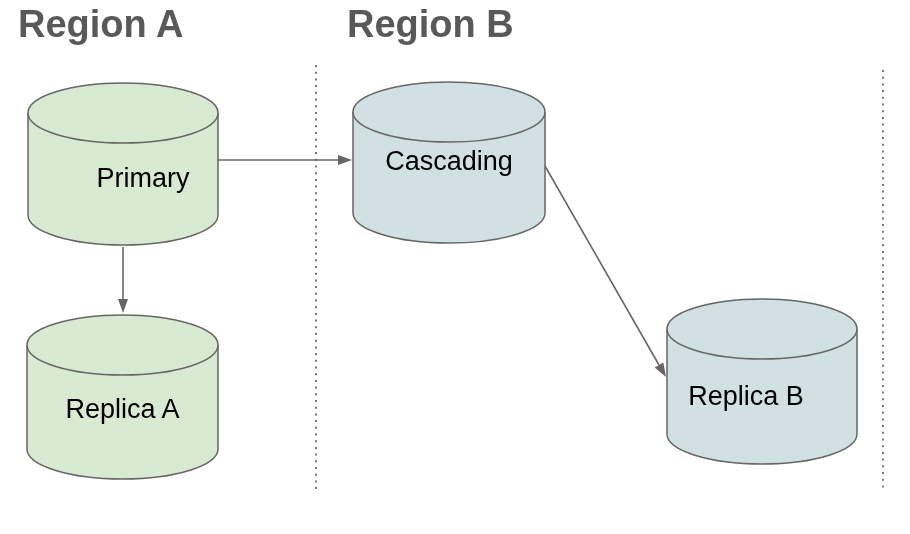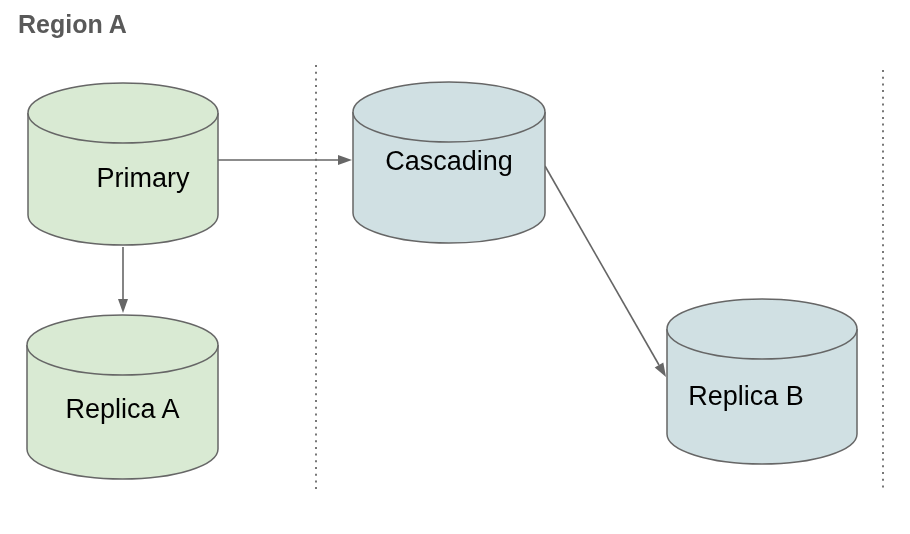--- a/index.html
+++ b/index.html
@@ -8,21 +8,21 @@
     width: 910px;
     height: 534px;
     background: #ffffff;
     font-family: "Liberation Sans", "DejaVu Sans", sans-serif;
     overflow: hidden;
   }
   .canvas svg { position: absolute; left: 0; top: 0; }
   .region-label {
     position: absolute;
     top: 8px;
-    font-size: 25px;
+    font-size: 38px;
     font-weight: bold;
     color: #595959;
     line-height: 32px;
     white-space: nowrap;
   }
   #region-a-label { left: 18px; }
   #region-b-label { left: 347px; }
   .node-label {
     position: absolute;
     font-size: 27px;
@@ -79,20 +79,21 @@
     </g>
 
     <g stroke-width="1.5" stroke="#666666">
       <path d="M 667 329 L 667 434 A 95 30 0 0 0 857 434 L 857 329" fill="#d0e0e3"></path>
       <ellipse cx="762" cy="329" rx="95" ry="30" fill="#d0e0e3"></ellipse>
     </g>
   </svg>
 
   <div class="region-label" id="region-a-label">Region A</div>
 
+  <div class="region-label" id="region-b-label">Region B</div>
 
   <div class="node-label" id="primary-label">Primary</div>
 
   <div class="node-label" id="replica-a-label">Replica A</div>
 
   <div class="node-label" id="cascading-label">
     <div>Cascading</div>
   </div>
 
   <div class="node-label" id="replica-b-label">Replica B</div>

